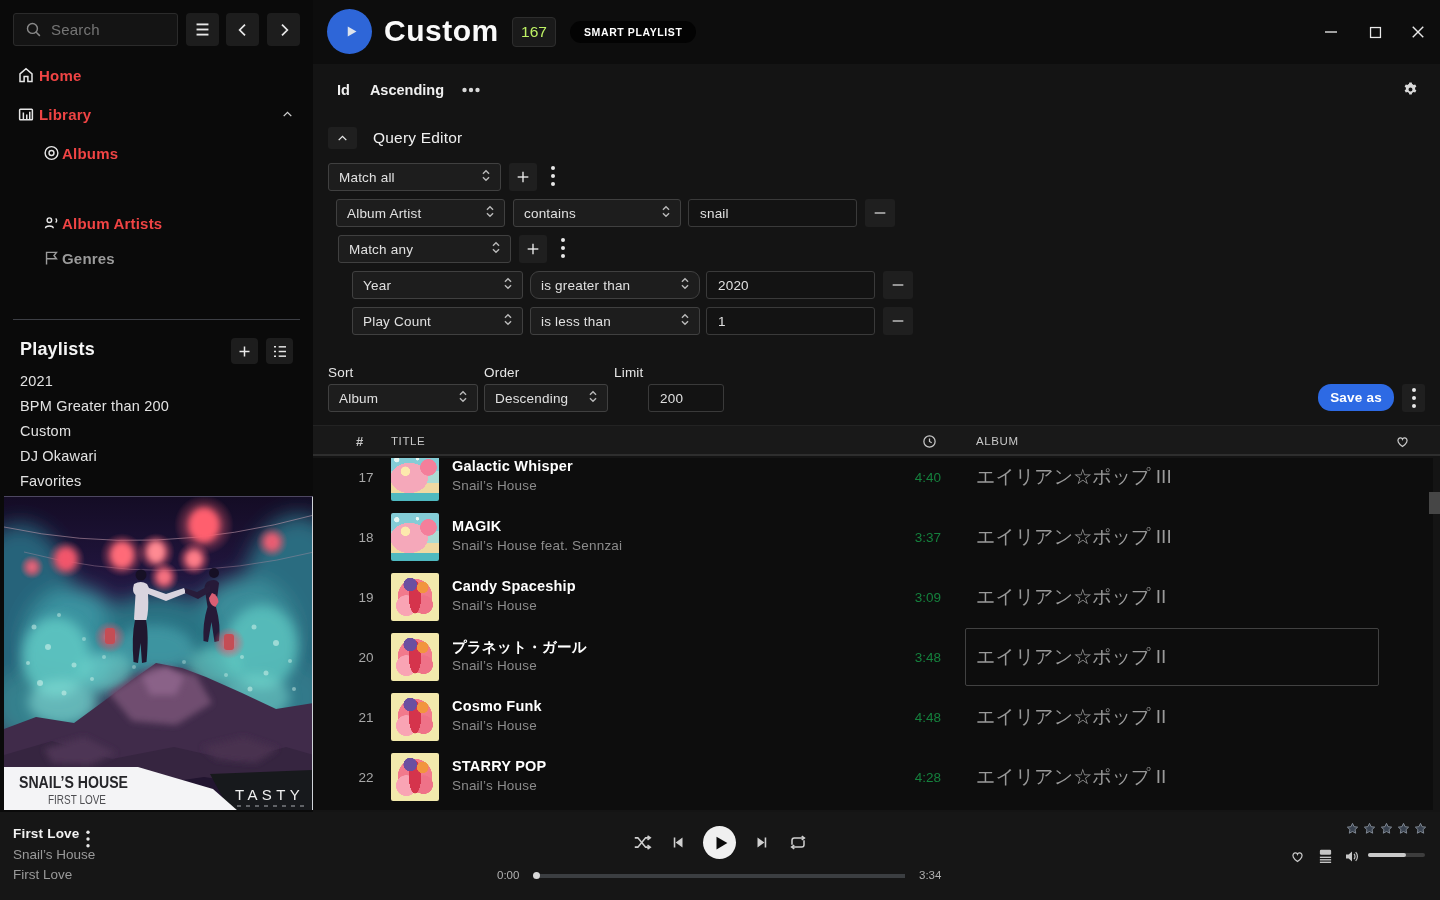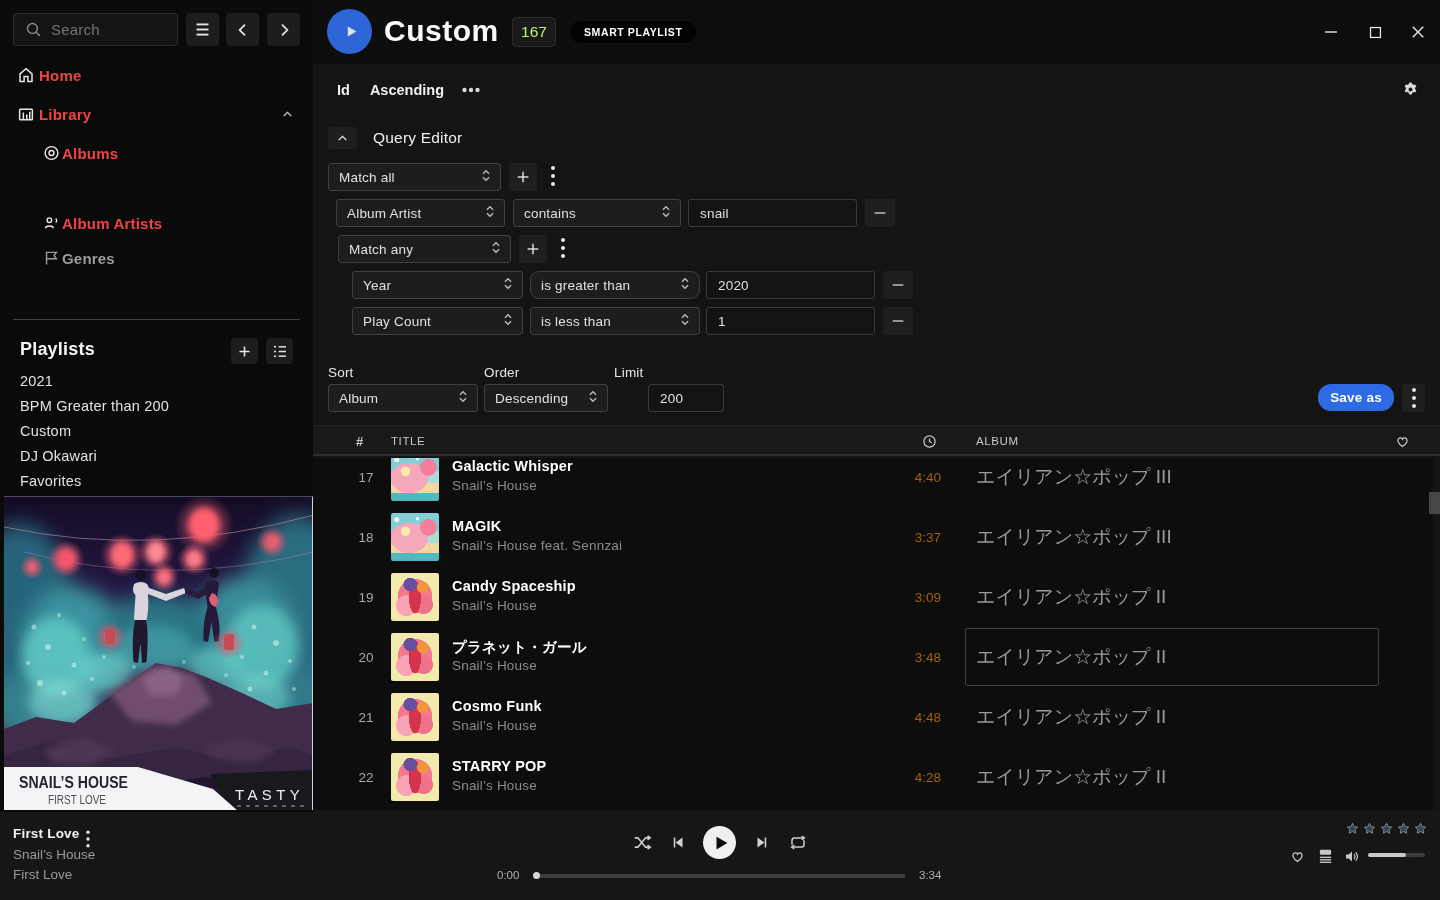--- a/index.html
+++ b/index.html
@@ -69,21 +69,21 @@
 #thead { position:absolute; left:0; top:425px; width:1127px; height:31px; background:#191919;
   border-top:1px solid #232323; border-bottom:2px solid #2e2e2e; color:#c8c8c8; }
 #tracks { position:absolute; left:0; top:458px; width:1120px; height:352px; background:#0d0d0d; overflow:hidden; }
 .row { position:absolute; left:0; width:1120px; height:60px; }
 .rnum { position:absolute; left:34px; top:0; width:38px; height:60px; display:flex; align-items:center;
   justify-content:center; color:#a8a8a8; font-size:13.5px; }
 .thumb { position:absolute; left:78px; top:6px; width:48px; height:48px; border-radius:2px; overflow:hidden; }
 .rtitle { position:absolute; left:139px; top:11px; color:#fff; font-weight:bold; font-size:14.5px; letter-spacing:.2px; }
 .rsub { position:absolute; left:139px; top:31px; color:#8b8b8b; font-size:13.5px; letter-spacing:.2px; }
 .rtime { position:absolute; left:560px; top:0; width:68px; height:60px; display:flex; align-items:center;
-  justify-content:flex-end; color:#a16207; font-size:13.5px; }
+  justify-content:flex-end; color:#15803d; font-size:13.5px; }
 .ralbum { position:absolute; left:663px; top:0; height:60px; display:flex; align-items:center;
   color:#9a9a9a; font-size:19px; }
 #focusbox { position:absolute; left:652px; top:628px; width:414px; height:58px; border:1px solid #414141; border-radius:2px; }
 #scrollthumb { position:absolute; left:1429px; top:492px; width:11px; height:22px; background:#464646; }
 
 
 .cov3 { width:100%; height:100%; background:
   radial-gradient(circle at 78% 30%, #f47f9b 0 16%, transparent 17%),
   radial-gradient(circle at 30% 38%, #fde9ad 0 10%, transparent 11%),
   radial-gradient(ellipse 42% 34% at 38% 52%, #f5a8ba 0 92%, transparent 93%),

